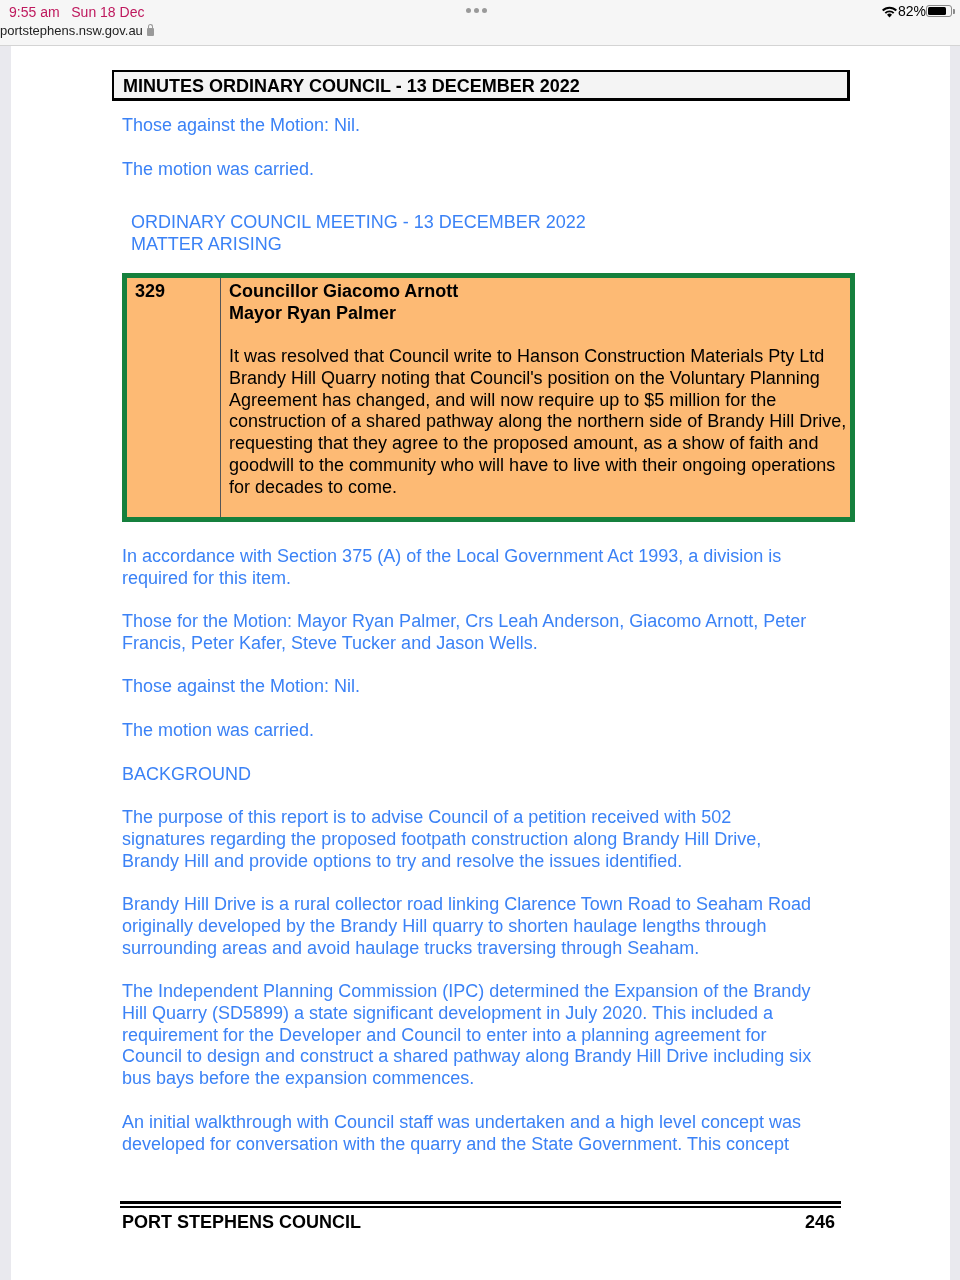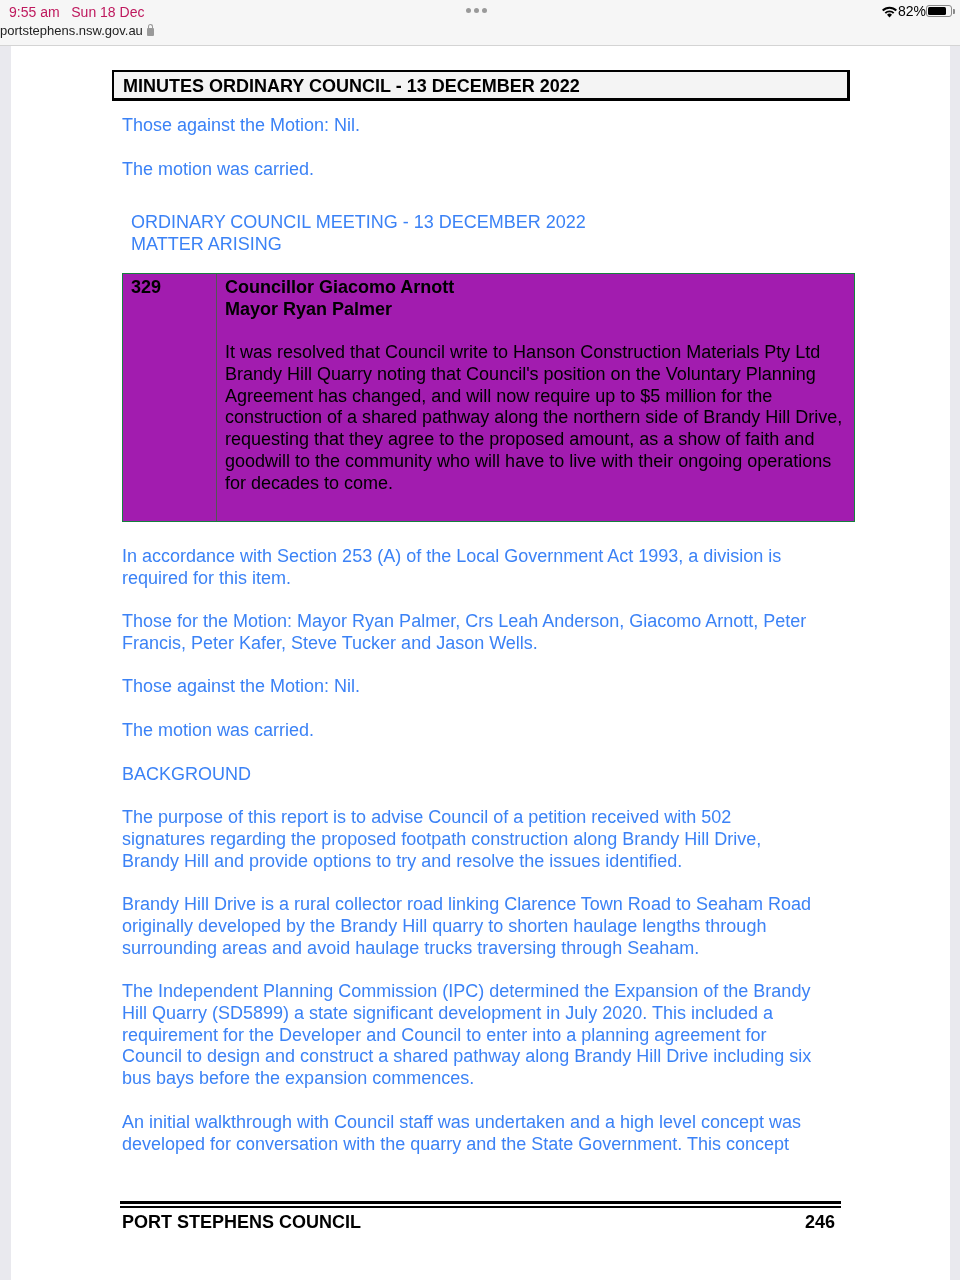--- a/index.html
+++ b/index.html
@@ -14,21 +14,21 @@
   .dots { position:absolute; left:466px; top:8px; display:flex; gap:3px; }
   .dots span { width:5px; height:5px; border-radius:50%; background:#9a9a9a; display:block; }
   .url { position:absolute; left:0; width:960px; top:23px; text-align:left; font-size:13px; color:#222; }
   .lock { display:inline-block; width:7px; height:8px; background:#9a9a9a; border-radius:1px; margin-left:4px; position:relative; vertical-align:-1px; }
   .lock:before { content:""; position:absolute; left:1px; top:-4px; width:3px; height:4px; border:1px solid #9a9a9a; border-bottom:none; border-radius:3px 3px 0 0; }
   .page { position:absolute; left:11px; top:46px; width:939px; height:1234px; background:#fff; }
   .hdr-box { position:absolute; left:101px; top:24px; width:733px; height:26px; border:2px solid #000; border-right-width:3px; border-bottom-width:3px; background:#f4f4f4; box-sizing:content-box; }
   .hdr-box span { position:absolute; left:9px; top:4px; font-weight:bold; font-size:18px; }
   .p { position:absolute; left:111px; font-size:18px; line-height:21.8px; color:#3b82f6; width:740px; }
   .b { font-weight:normal; }
-  .tbl { position:absolute; left:111px; top:227px; width:733px; height:249px; border:1px solid #15803d; background:#a21caf; box-sizing:border-box; }
+  .tbl { position:absolute; left:111px; top:227px; width:733px; height:249px; border:5px solid #15803d; background:#fdba74; box-sizing:border-box; }
   .tbl .num { position:absolute; left:8px; top:3px; font-weight:bold; font-size:18px; }
   .tbl .divider { position:absolute; left:93px; top:0; width:1px; height:100%; background:#555; }
   .tbl .names { position:absolute; left:102px; top:3px; font-weight:bold; font-size:18px; line-height:21.8px; }
   .tbl .res { position:absolute; left:102px; top:68px; width:630px; font-size:18px; line-height:21.8px; }
   .footer-rule1 { position:absolute; left:109px; top:1155px; width:721px; height:3px; background:#000; }
   .footer-rule2 { position:absolute; left:109px; top:1160px; width:721px; height:2px; background:#000; }
   .footer-left { position:absolute; left:111px; top:1166px; font-size:18px; font-weight:bold; }
   .footer-right { position:absolute; left:794px; top:1166px; font-size:18px; font-weight:bold; }
 </style>
 </head>
@@ -75,21 +75,21 @@
   <div class="tbl">
     <div class="num">329</div>
     <div class="divider"></div>
     <div class="names">
       <div>Councillor Giacomo Arnott</div>
       <div>Mayor Ryan Palmer</div>
     </div>
     <div class="res">It was resolved that Council write to Hanson Construction Materials Pty Ltd Brandy Hill Quarry noting that Council's position on the Voluntary Planning Agreement has changed, and will now require up to $5 million for the construction of a shared pathway along the northern side of Brandy Hill Drive, requesting that they agree to the proposed amount, as a show of faith and goodwill to the community who will have to live with their ongoing operations for decades to come.</div>
   </div>
 
-  <div class="p" style="top:500px; width:710px">In accordance with Section 253 (A) of the Local Government Act 1993, a division is required for this item.</div>
+  <div class="p" style="top:500px; width:710px">In accordance with Section 375 (A) of the Local Government Act 1993, a division is required for this item.</div>
   <div class="p" style="top:565px; width:690px">Those for the Motion: Mayor Ryan Palmer, Crs Leah Anderson, Giacomo Arnott, Peter Francis, Peter Kafer, Steve Tucker and Jason Wells.</div>
   <div class="p" style="top:630px">Those against the Motion: Nil.</div>
   <div class="p" style="top:674px">The motion was carried.</div>
   <div class="p b" style="top:718px">BACKGROUND</div>
 
   <div class="p" style="top:761px; width:685px">The purpose of this report is to advise Council of a petition received with 502 signatures regarding the proposed footpath construction along Brandy Hill Drive, Brandy Hill and provide options to try and resolve the issues identified.</div>
   <div class="p" style="top:848px; width:700px">Brandy Hill Drive is a rural collector road linking Clarence Town Road to Seaham Road originally developed by the Brandy Hill quarry to shorten haulage lengths through surrounding areas and avoid haulage trucks traversing through Seaham.</div>
   <div class="p" style="top:935px; width:708px">The Independent Planning Commission (IPC) determined the Expansion of the Brandy Hill Quarry (SD5899) a state significant development in July 2020. This included a requirement for the Developer and Council to enter into a planning agreement for Council to design and construct a shared pathway along Brandy Hill Drive including six bus bays before the expansion commences.</div>
   <div class="p" style="top:1066px; width:725px">An initial walkthrough with Council staff was undertaken and a high level concept was developed for conversation with the quarry and the State Government. This concept</div>
 

